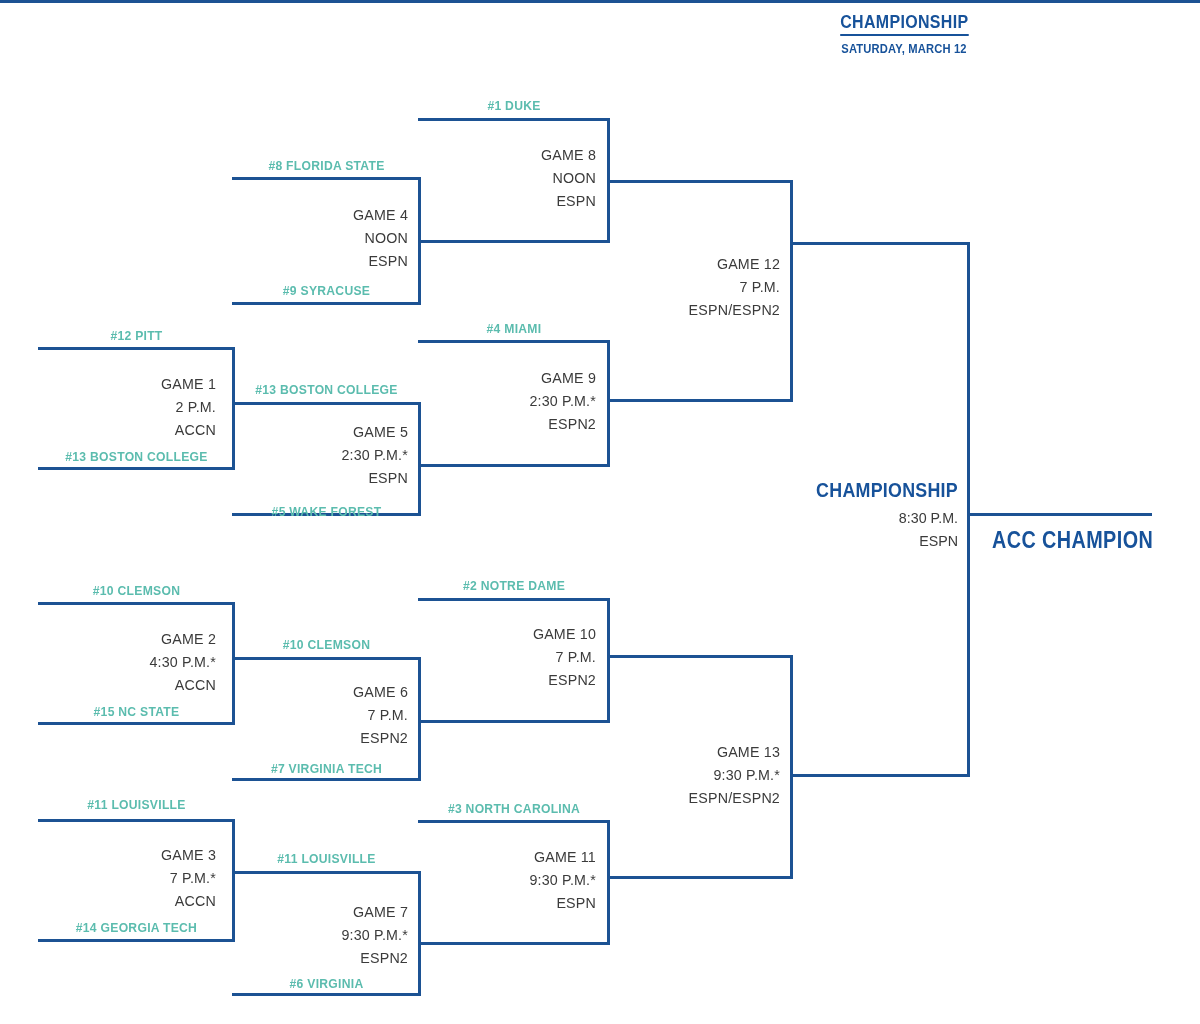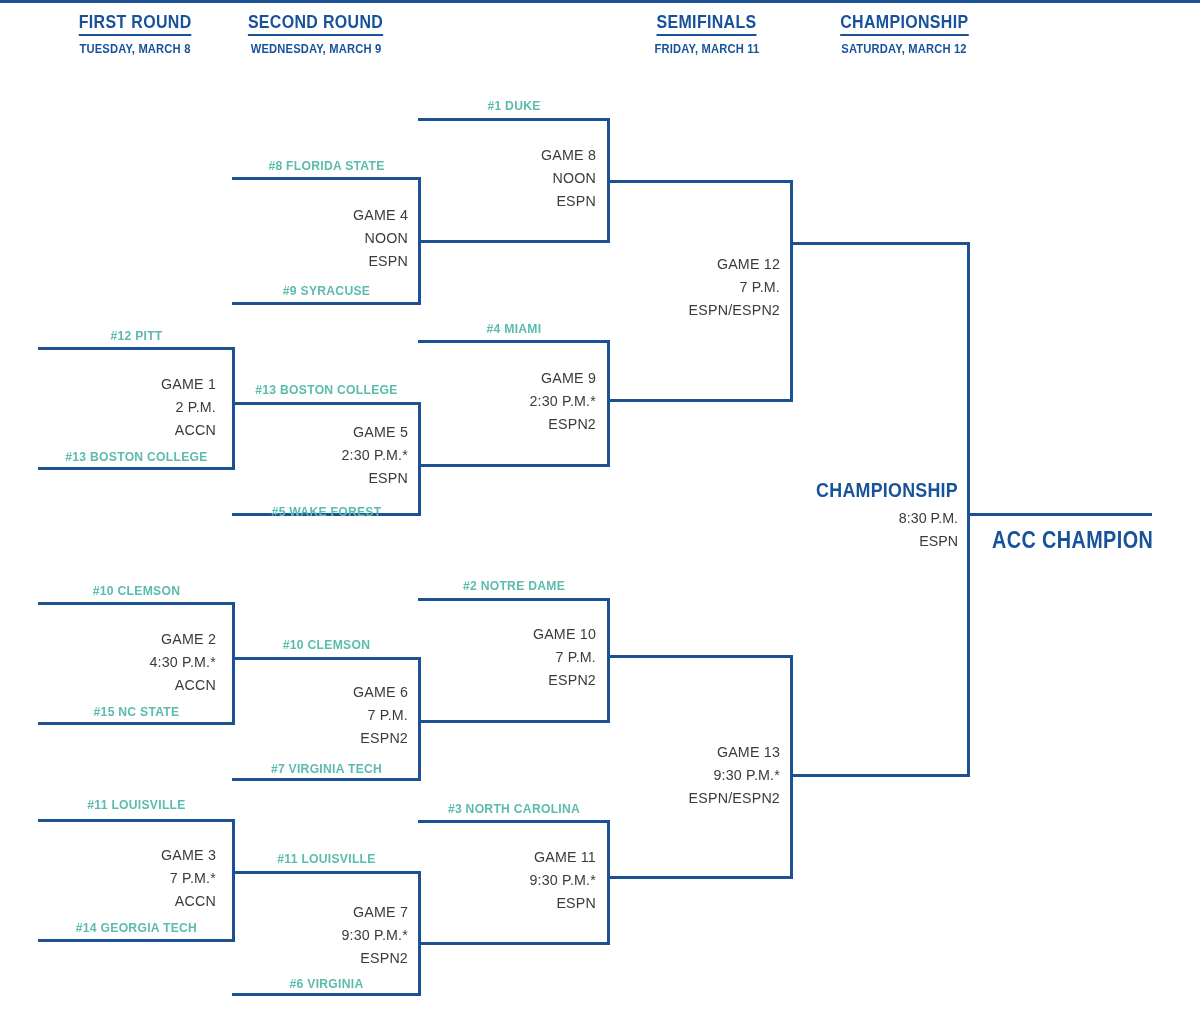--- a/index.html
+++ b/index.html
@@ -70,32 +70,20 @@
   }
 </style>
 </head>
 <body>
 
 <div id="bracket">
 
   <div class="toprule"></div>
 
   <div class="rounds">
-    <div class="round-col" style="left:38px;top:4px;width:194px;">
-      <div class="round-name">FIRST ROUND</div>
-      <div class="round-date">TUESDAY, MARCH 8</div>
-    </div>
-    <div class="round-col" style="left:212px;top:4px;width:208px;">
-      <div class="round-name">SECOND ROUND</div>
-      <div class="round-date">WEDNESDAY, MARCH 9</div>
-    </div>
-    <div class="round-col" style="left:612px;top:4px;width:190px;">
-      <div class="round-name">SEMIFINALS</div>
-      <div class="round-date">FRIDAY, MARCH 11</div>
-    </div>
     <div class="round-col" style="left:800px;top:4px;width:208px;">
       <div class="round-name">CHAMPIONSHIP</div>
       <div class="round-date">SATURDAY, MARCH 12</div>
     </div>
   </div>
 
   <div class="ln hline" style="left:418px;top:118px;width:192px;"></div>
   <div class="ln vline" style="left:607px;top:118px;height:125px;"></div>
   <div class="ln hline" style="left:418px;top:240px;width:192px;"></div>
   <div class="team c" style="left:418px;top:99px;width:192px;">#1 DUKE</div>

